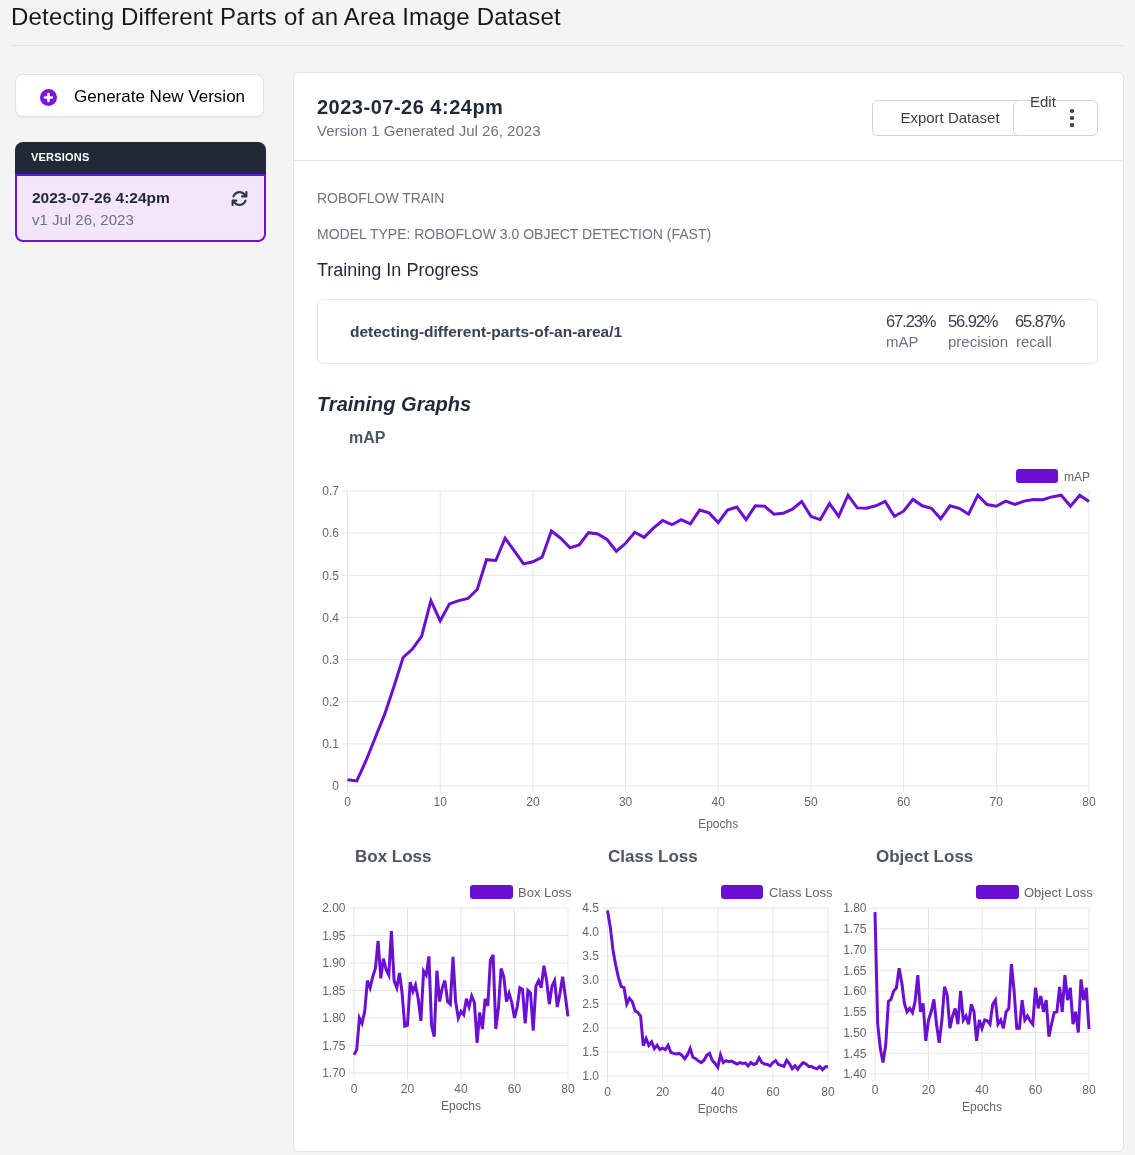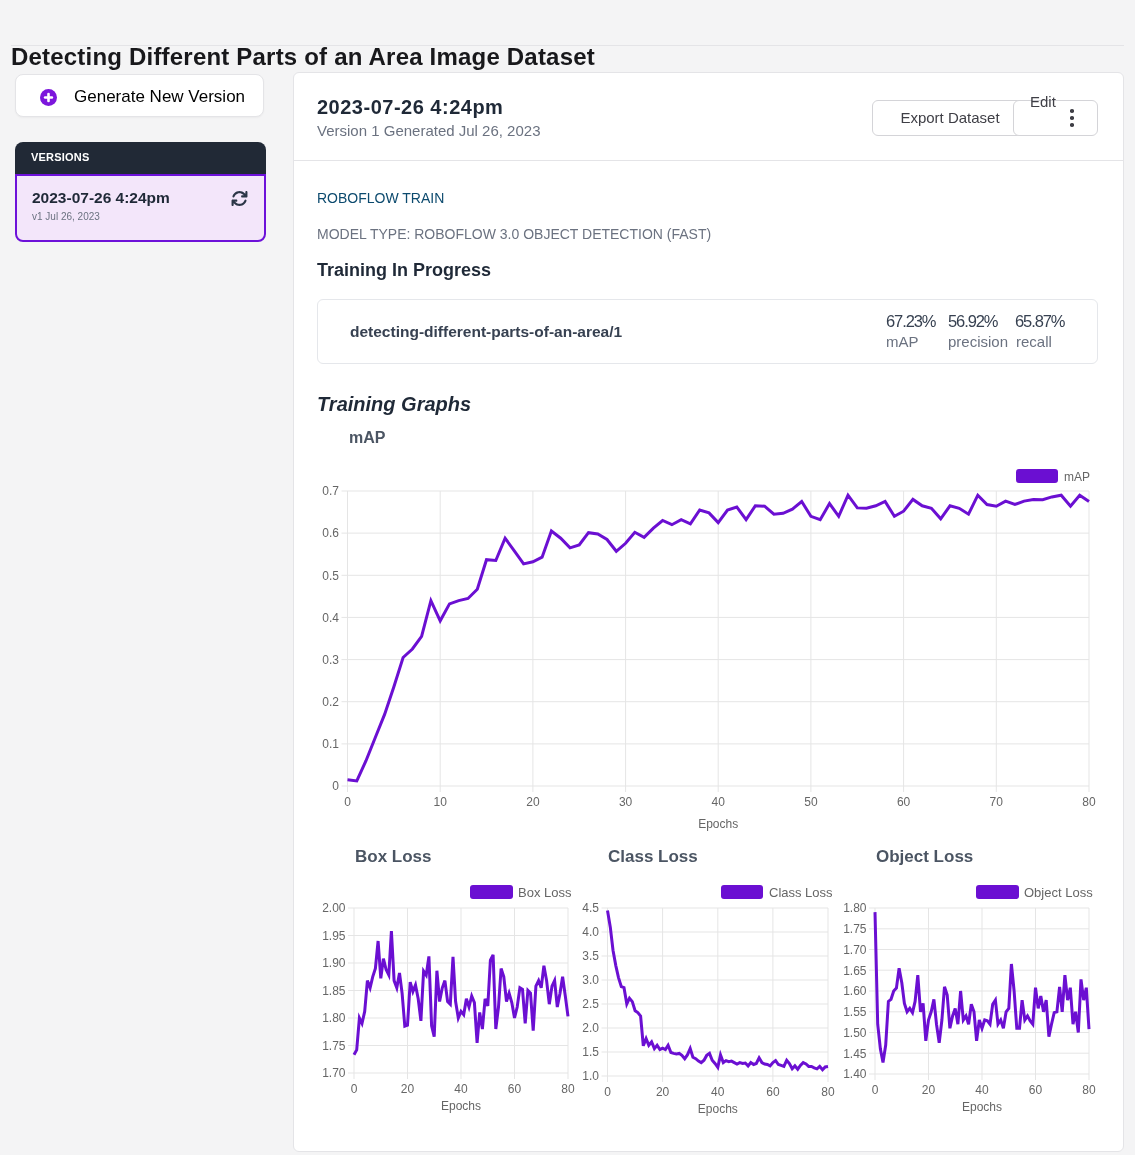--- a/index.html
+++ b/index.html
@@ -2,57 +2,57 @@
 <html><head>
 <meta charset="utf-8">
 <style>
 * { margin:0; padding:0; box-sizing:border-box; }
 html,body { width:1135px; height:1155px; background:#f4f4f5; font-family:"Liberation Sans", sans-serif; position:relative; overflow:hidden; }
 .abs { position:absolute; }
 </style>
 </head>
 <body>
 
-<div class="abs" style="left:11px; top:3px; font-size:24px; font-weight:700; letter-spacing:0.2px; color:#18181b;margin-top:40px;">Detecting Different Parts of an Area Image Dataset</div>
+<div class="abs" style="left:11px; top:3px; font-size:24px; font-weight:400; letter-spacing:0.2px; color:#18181b;">Detecting Different Parts of an Area Image Dataset</div>
 <div class="abs" style="left:11px; top:45px; width:1113px; height:1px; background:#e4e4e7;"></div>
 
 <div class="abs" style="left:15px; top:74px; width:249px; height:43px; background:#ffffff; border:1px solid #e4e4e7; border-radius:8px; box-shadow:0 1px 2px rgba(0,0,0,0.04);"></div>
 <svg class="abs" style="left:40px; top:89px;" width="17" height="17" viewBox="0 0 17 17">
  <circle cx="8.5" cy="8.5" r="8.5" fill="#7c16dc"></circle>
  <rect x="7.2" y="3.8" width="2.6" height="9.4" rx="1.3" fill="#fff"></rect>
  <rect x="3.8" y="7.2" width="9.4" height="2.6" rx="1.3" fill="#fff"></rect>
 </svg>
 <div class="abs" style="left:74px; top:87px; font-size:17px; font-weight:500; color:#000000;">Generate New Version</div>
 
 <div class="abs" style="left:15px; top:142px; width:251px; height:32px; background:#212936; border-radius:8px 8px 0 0;"></div>
 <div class="abs" style="left:31px; top:151px; font-size:11px; font-weight:700; letter-spacing:0.2px; color:#ffffff;">VERSIONS</div>
 <div class="abs" style="left:15px; top:174px; width:251px; height:68px; background:#f3e6fa; border:2px solid #6d11d9; border-radius:0 0 8px 8px;"></div>
 <div class="abs" style="left:32px; top:189px; font-size:15.5px; font-weight:700; color:#1f2937;">2023-07-26 4:24pm</div>
-<div class="abs" style="left:32px; top:211px; font-size:10px; color:#6b7280;">v1 Jul 26, 2023</div>
+<div class="abs" style="left:32px; top:211px; font-size:15px; color:#6b7280;">v1 Jul 26, 2023</div>
 <svg class="abs" style="left:231px; top:190px;" width="17" height="17" viewBox="0 0 512 512" fill="#2b3647">
 <path d="M105.1 202.6c7.7-21.8 20.2-42.3 37.8-59.8c62.5-62.5 163.8-62.5 226.3 0L386.3 160 336 160c-17.7 0-32 14.3-32 32s14.3 32 32 32H463.5c0 0 0 0 0 0h.4c17.7 0 32-14.3 32-32V64c0-17.7-14.3-32-32-32s-32 14.3-32 32v51.2L414.4 97.6c-87.5-87.5-229.3-87.5-316.8 0C73.2 122 55.6 150.7 44.8 181.4c-5.9 16.7 2.9 34.9 19.5 40.8s34.9-2.9 40.8-19.5zM39 289.3c-5 1.5-9.8 4.2-13.7 8.2c-4 4-6.7 8.8-8.1 14c-.3 1.2-.6 2.5-.8 3.8c-.3 1.7-.4 3.4-.4 5.1V448c0 17.7 14.3 32 32 32s32-14.3 32-32V396.9l17.6 17.5 0 0c87.5 87.4 229.3 87.4 316.7 0c24.4-24.4 42.1-53.1 52.9-83.7c5.9-16.7-2.9-34.9-19.5-40.8s-34.9 2.9-40.8 19.5c-7.7 21.8-20.2 42.3-37.8 59.8c-62.5 62.5-163.8 62.5-226.3 0l-.1-.1L107.6 352H160c17.7 0 32-14.3 32-32s-14.3-32-32-32H32.4c-1.6 0-3.2 .1-4.8 .3s-3.1 .5-4.6 1z"></path>
 </svg>
 
 <div class="abs" style="left:293px; top:72px; width:831px; height:1080px; background:#ffffff; border:1px solid #e4e4e7; border-radius:6px;"></div>
 
 <div class="abs" style="left:317px; top:96px; font-size:20px; font-weight:700; letter-spacing:0.5px; color:#1f2937;">2023-07-26 4:24pm</div>
 <div class="abs" style="left:317px; top:122px; font-size:15px; color:#6b7280;">Version 1 Generated Jul 26, 2023</div>
 <div class="abs" style="left:872px; top:100px; width:156px; height:36px; background:#fff; border:1px solid #d4d4d8; border-radius:6px; font-size:15px; color:#3f3f46; text-align:center; line-height:34px;">Export Dataset</div>
 <div class="abs" style="left:1013px; top:100px; width:85px; height:36px; background:#fff; border:1px solid #d4d4d8; border-radius:6px;"></div>
 <div class="abs" style="left:1030px; top:84px; font-size:15px; color:#3f3f46; line-height:36px;">Edit</div>
 <svg class="abs" style="left:1070px; top:108px;" width="4" height="20" viewBox="0 0 4 20">
  <circle cx="2" cy="3" r="2.1" fill="#3f3f46"></circle>
     <circle cx="2" cy="10" r="2.1" fill="#3f3f46"></circle>
     <circle cx="2" cy="17" r="2.1" fill="#3f3f46"></circle>
 </svg>
 <div class="abs" style="left:294px; top:160px; width:829px; height:1px; background:#e4e4e7;"></div>
 
-<div class="abs" style="left:317px; top:190px; font-size:14px; color:#0c4a6e;">ROBOFLOW TRAIN</div>
+<div class="abs" style="left:317px; top:190px; font-size:14px; color:#737373;">ROBOFLOW TRAIN</div>
 <div class="abs" style="left:317px; top:226px; font-size:14px; color:#6b7280;">MODEL TYPE: ROBOFLOW 3.0 OBJECT DETECTION (FAST)</div>
-<div class="abs" style="left:317px; top:260px; font-size:18px; font-weight:700; color:#1f2937;">Training In Progress</div>
+<div class="abs" style="left:317px; top:260px; font-size:18px; font-weight:400; color:#1f2937;">Training In Progress</div>
 
 <div class="abs" style="left:317px; top:299px; width:781px; height:65px; background:#fff; border:1px solid #e5e7eb; border-radius:6px;"></div>
 <div class="abs" style="left:342px; top:323px; font-size:15.5px; font-weight:700; color:#374151;margin-left:8px;">detecting-different-parts-of-an-area/1</div>
 <div class="abs" style="left:886px; top:312px; font-size:16.5px; color:#374151; letter-spacing:-1.1px;">67.23%</div>
 <div class="abs" style="left:886px; top:333px; font-size:15px; color:#6b7280;">mAP</div>
 <div class="abs" style="left:948px; top:312px; font-size:16.5px; color:#374151; letter-spacing:-1.1px;">56.92%</div>
 <div class="abs" style="left:948px; top:333px; font-size:15px; color:#6b7280;">precision</div>
 <div class="abs" style="left:1015px; top:312px; font-size:16.5px; color:#374151; letter-spacing:-1.1px;">65.87%</div>
 <div class="abs" style="left:1016px; top:333px; font-size:15px; color:#6b7280;">recall</div>
 

